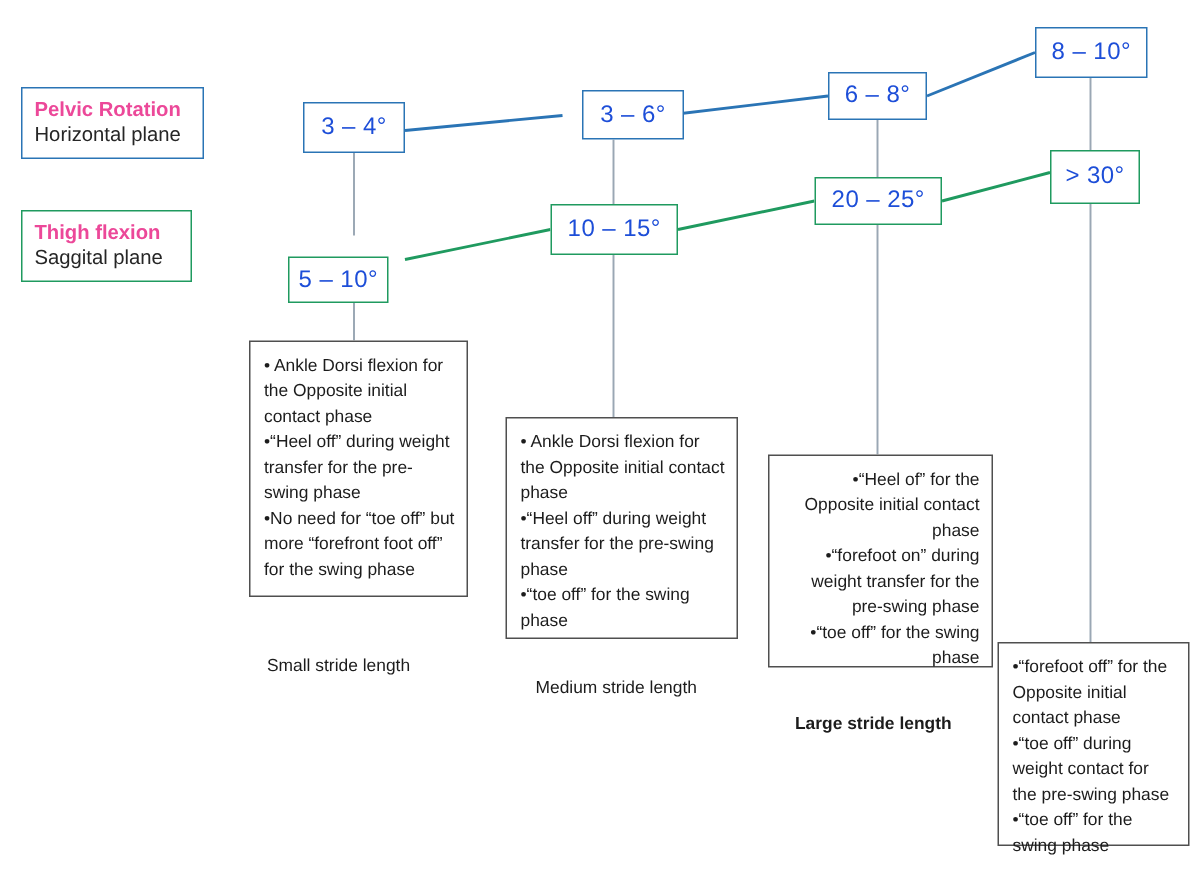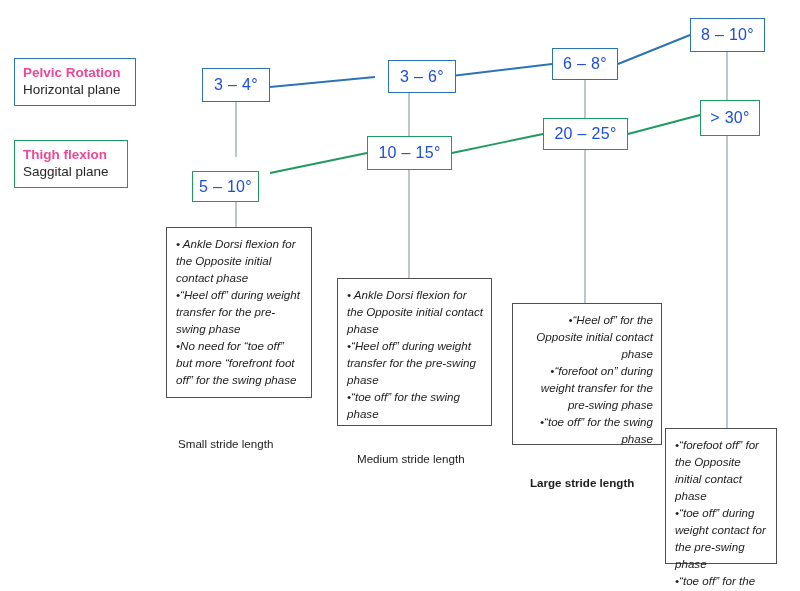--- a/index.html
+++ b/index.html
@@ -74,21 +74,20 @@
   .note {
     position: absolute;
     box-sizing: border-box;
     background: #ffffff;
     border: 1.1px solid #4f4f4f;
     padding: 7px 8px 7px 9px;
     font-size: 11.6px;
     line-height: 1.47;
     color: #1c1c1c;
     z-index: 3;
-    font-style: italic;
   }
   .note p { margin: 0; }
 
   
   .caption {
     position: absolute;
     font-size: 11.6px;
     color: #1c1c1c;
     white-space: nowrap;
     z-index: 2;
@@ -157,21 +156,21 @@
     <p>•“Heel off” during weight transfer for the pre-swing phase</p>
     <p>•“toe off”  for the swing phase</p>
   </div>
 
   <div class="note" style="left:512px; top:303px; width:150px; height:142px;text-align:right;">
     <p>•“Heel of” for the Opposite initial contact phase</p>
     <p>•“forefoot on” during weight transfer for the pre-swing phase</p>
     <p>•“toe off”  for the swing phase</p>
   </div>
 
-  <div class="note" style="left:665px; top:428px; width:112px; height:136px;">
+  <div class="note" style="left:665px; top:428px; width:128px; height:136px;">
     <p>•“forefoot off” for the Opposite initial contact phase</p>
     <p>•“toe off” during weight contact for the pre-swing phase</p>
     <p>•“toe off”  for the swing phase</p>
   </div>
 
   <div class="caption" style="left:178px; top:417px;">Small stride length</div>
   <div class="caption" style="left:357px; top:432px;">Medium stride length</div>
   <div class="caption" style="left:530px; top:456px;font-weight:bold;">Large stride length</div>
   <div class="caption" style="left:690px; top:573px;">Almost racing!</div>
 

